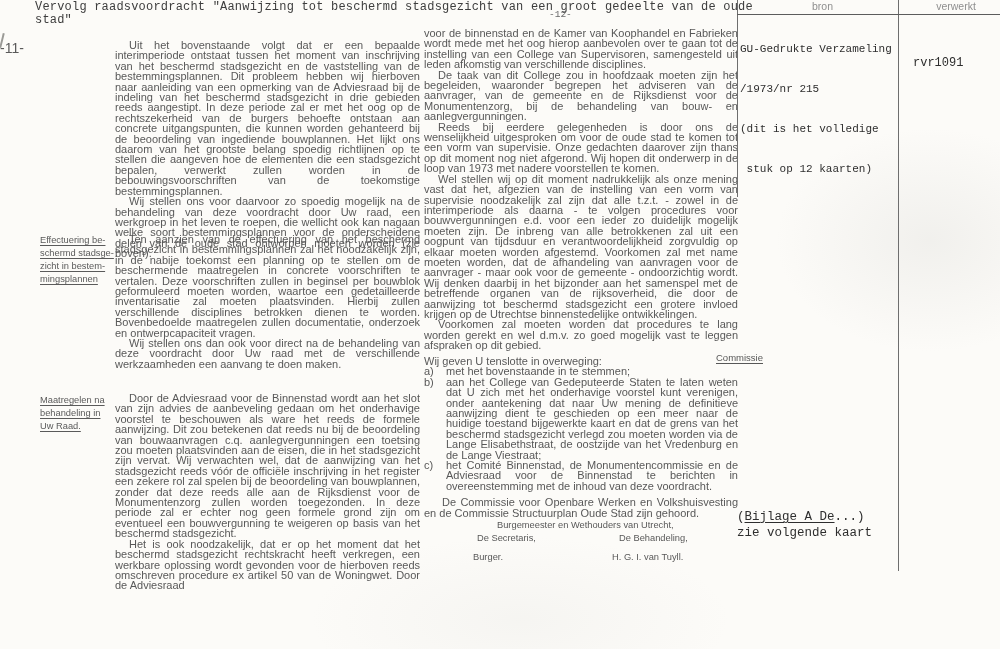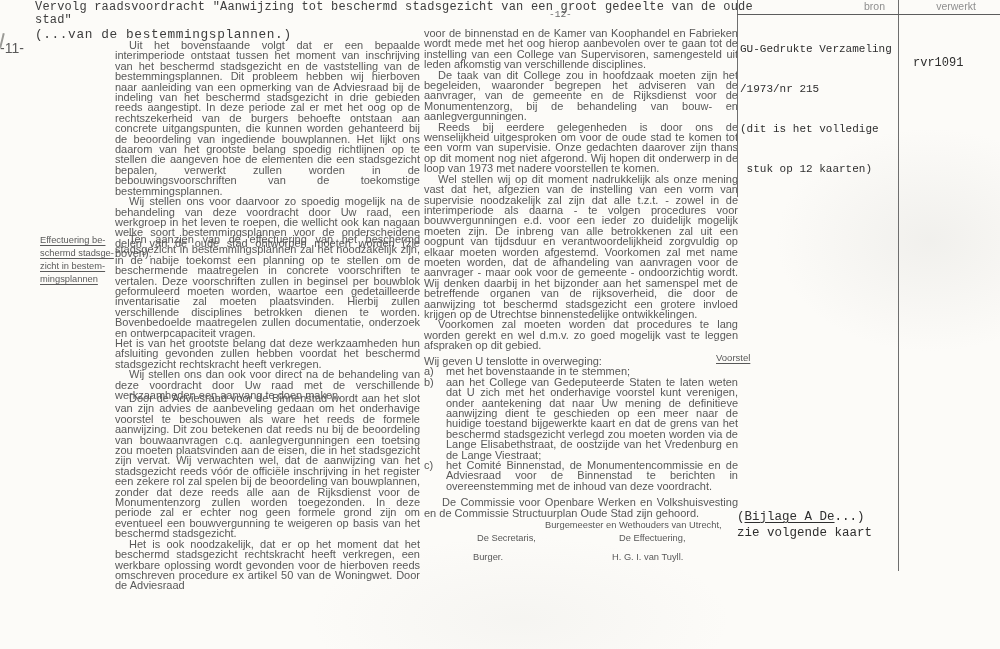--- a/index.html
+++ b/index.html
@@ -37,72 +37,75 @@
   #col1-b{ left:115px; top:234px; width:305px; }
   #col1-c{ left:115px; top:393px; width:305px; }
   #col2-a{ left:424px; top:28px;  width:314px; }
   #col2-b{ left:424px; top:356px; width:314px; }
   .list-item{ position:relative; padding-left:22px; }
   .list-item .marker{ position:absolute; left:0; top:0; }
   #closing-par{ margin-top:6px !important; text-indent:18px; }
 
   
   .sig{ font-size:9.3px; color:#585858; white-space:nowrap; }
-  #sig-line1{ left:497px; top:520px;margin-left:48px; }
+  #sig-line1{ left:497px; top:520px; }
   #sig-sec-title{ left:477px; top:533px; }
   #sig-mayor-title{ left:619px; top:533px; }
   #sig-sec-name{ left:473px; top:552px; }
   #sig-mayor-name{ left:612px; top:552px; }
 
   
   .vline{ width:1.2px; background:#6e6e6e; }
   #vline-1{ left:737px; top:0; height:197px; }
   #vline-2{ left:898px; top:0; height:571px; }
   #hline-header{ left:737px; top:13.5px; width:263px; height:1.3px; background:#5c5c5c; }
   .panel-header{ top:0px; font-size:10.5px; color:#8f8f8f; text-align:center; }
-  #bron-header{ left:770px; width:161px;padding-left:24px; }
+  #bron-header{ left:718px; width:161px;padding-left:24px; }
   #verwerkt-header{ left:898px; width:116px; }
   #bron-value{ left:740px; top:16px; font-size:11px; line-height:13.4px; color:#2e2e2e; white-space:pre; }
   #verwerkt-value{ left:913px; top:56px; font-size:12px; color:#2e2e2e; }
   #voorstel-note{ left:716px; top:352px; font-size:9.5px; color:#575757; text-decoration:underline; text-underline-offset:2px; }
   #bijlage-note{ left:737px; top:510px; font-size:12.5px; line-height:15.5px; color:#2e2e2e; }
   #bijlage-note .u{ text-decoration:underline; text-underline-offset:2px; }
 
   
   #scan-mark{ left:1px; top:33px; width:1.5px; height:15px; background:#9a9a96; transform:rotate(14deg); }
 </style>
 </head>
 <body>
 
 <div id="page">
 
   <div class="abs" id="scan-mark"></div>
 
   <div class="abs mono" id="title">
     <div><span class="u-title">Vervolg</span><span> raadsvoordracht "Aanwijzing tot beschermd stadsgezicht van een groot gedeelte van de oude</span></div>
     <div>stad"</div>
-    <div id="title-line3">(...van de bestemmingsplannen.)</div>
   </div>
   <div class="abs mono" id="page-number">-12-</div>
   <div class="abs" id="card-number">-11-</div>
 
   <div class="abs margin-note" id="margin-note-2">
     <div class="u">Effectuering be-</div>
     <div class="u">schermd stadsge-</div>
     <div class="u">zicht in bestem-</div>
     <div class="u">mingsplannen</div>
   </div>
+  <div class="abs margin-note" id="margin-note-3">
+    <div class="u">Maatregelen na</div>
+    <div class="u">behandeling in</div>
+    <div class="u">Uw Raad.</div>
+  </div>
 
   <div class="abs col print" id="col1-a">
     <p class="ind">Uit het bovenstaande volgt dat er een bepaalde interimperiode ontstaat tussen het moment van inschrijving van het beschermd stadsgezicht en de vaststelling van de bestemmingsplannen. Dit probleem hebben wij hierboven naar aanleiding van een opmerking van de Adviesraad bij de indeling van het beschermd stadsgezicht in drie gebieden reeds aangestipt. In deze periode zal er met het oog op de rechtszekerheid van de burgers behoefte ontstaan aan concrete uitgangspunten, die kunnen worden gehanteerd bij de beoordeling van ingediende bouwplannen. Het lijkt ons daarom van het grootste belang spoedig richtlijnen op te stellen die aangeven hoe de elementen die een stadsgezicht bepalen, verwerkt zullen worden in de bebouwingsvoorschriften van de toekomstige bestemmingsplannen.</p>
     <p class="ind">Wij stellen ons voor daarvoor zo spoedig mogelijk na de behandeling van deze voordracht door Uw raad, een werkgroep in het leven te roepen, die wellicht ook kan nagaan welke soort bestemmingsplannen voor de onderscheidene delen van de oude stad ontworpen moeten worden (zie boven).</p>
   </div>
   <div class="abs col print" id="col1-b">
     <p class="ind">Ten aanzien van de effectuering van het beschermd stadsgezicht in bestemmingsplannen zal het noodzakelijk zijn, in de nabije toekomst een planning op te stellen om de beschermende maatregelen in concrete voorschriften te vertalen. Deze voorschriften zullen in beginsel per bouwblok geformuleerd moeten worden, waartoe een gedetailleerde inventarisatie zal moeten plaatsvinden. Hierbij zullen verschillende disciplines betrokken dienen te worden. Bovenbedoelde maatregelen zullen documentatie, onderzoek en ontwerpcapaciteit vragen.</p>
-    <p>Het is van het grootste belang dat deze werkzaamheden hun afsluiting gevonden zullen hebben voordat het beschermd stadsgezicht rechtskracht heeft verkregen.</p>
     <p class="ind">Wij stellen ons dan ook voor direct na de behandeling van deze voordracht door Uw raad met de verschillende werkzaamheden een aanvang te doen maken.</p>
   </div>
   <div class="abs col print" id="col1-c">
     <p class="ind">Door de Adviesraad voor de Binnenstad wordt aan het slot van zijn advies de aanbeveling gedaan om het onderhavige voorstel te beschouwen als ware het reeds de formele aanwijzing. Dit zou betekenen dat reeds nu bij de beoordeling van bouwaanvragen c.q. aanlegvergunningen een toetsing zou moeten plaatsvinden aan de eisen, die in het stadsgezicht zijn vervat. Wij verwachten wel, dat de aanwijzing van het stadsgezicht reeds vóór de officiële inschrijving in het register een zekere rol zal spelen bij de beoordeling van bouwplannen, zonder dat deze reeds alle aan de Rijksdienst voor de Monumentenzorg zullen worden toegezonden. In deze periode zal er echter nog geen formele grond zijn om eventueel een bouwvergunning te weigeren op basis van het beschermd stadsgezicht.</p>
     <p class="ind">Het is ook noodzakelijk, dat er op het moment dat het beschermd stadsgezicht rechtskracht heeft verkregen, een werkbare oplossing wordt gevonden voor de hierboven reeds omschreven procedure ex artikel 50 van de Woningwet. Door de Adviesraad</p>
   </div>
 
   <div class="abs col print" id="col2-a">
     <p>voor de binnenstad en de Kamer van Koophandel en Fabrieken wordt mede met het oog hierop aanbevolen over te gaan tot de instelling van een College van Supervisoren, samengesteld uit leden afkomstig van verschillende disciplines.</p>
     <p class="ind">De taak van dit College zou in hoofdzaak moeten zijn het begeleiden, waaronder begrepen het adviseren van de aanvrager, van de gemeente en de Rijksdienst voor de Monumentenzorg, bij de behandeling van bouw- en aanlegvergunningen.</p>
@@ -122,35 +125,35 @@
     </div>
     <div class="list-item">
       <span class="marker">c)</span>
       <span>het Comité Binnenstad, de Monumentencommissie en de Adviesraad voor de Binnenstad te berichten in overeenstemming met de inhoud van deze voordracht.</span>
     </div>
     <p id="closing-par">De Commissie voor Openbare Werken en Volkshuisvesting en de Commissie Structuurplan Oude Stad zijn gehoord.</p>
   </div>
 
   <div class="abs sig" id="sig-line1">Burgemeester en Wethouders van Utrecht,</div>
   <div class="abs sig" id="sig-sec-title">De Secretaris,</div>
-  <div class="abs sig" id="sig-mayor-title">De Effectuering,</div>
+  <div class="abs sig" id="sig-mayor-title">De Behandeling,</div>
   <div class="abs sig" id="sig-sec-name">Burger.</div>
   <div class="abs sig" id="sig-mayor-name">H. G. I. van Tuyll.</div>
 
   <div class="abs vline" id="vline-1"></div>
   <div class="abs vline" id="vline-2"></div>
   <div class="abs" id="hline-header"></div>
   <div class="abs panel-header" id="bron-header">bron</div>
   <div class="abs panel-header" id="verwerkt-header">verwerkt</div>
   <div class="abs mono" id="bron-value">
     <div>GU-Gedrukte Verzameling</div>
     <div>/1973/nr 215</div>
     <div>(dit is het volledige</div>
     <div> stuk op 12 kaarten)</div>
   </div>
   <div class="abs mono" id="verwerkt-value">rvr1091</div>
-  <div class="abs" id="voorstel-note">Voorstel</div>
+  <div class="abs" id="voorstel-note">Commissie</div>
   <div class="abs mono" id="bijlage-note">
     <div><span>(</span><span class="u">Bijlage A De</span><span>...)</span></div>
     <div>zie volgende kaart</div>
   </div>
 
 </div>
 
 </body></html>

